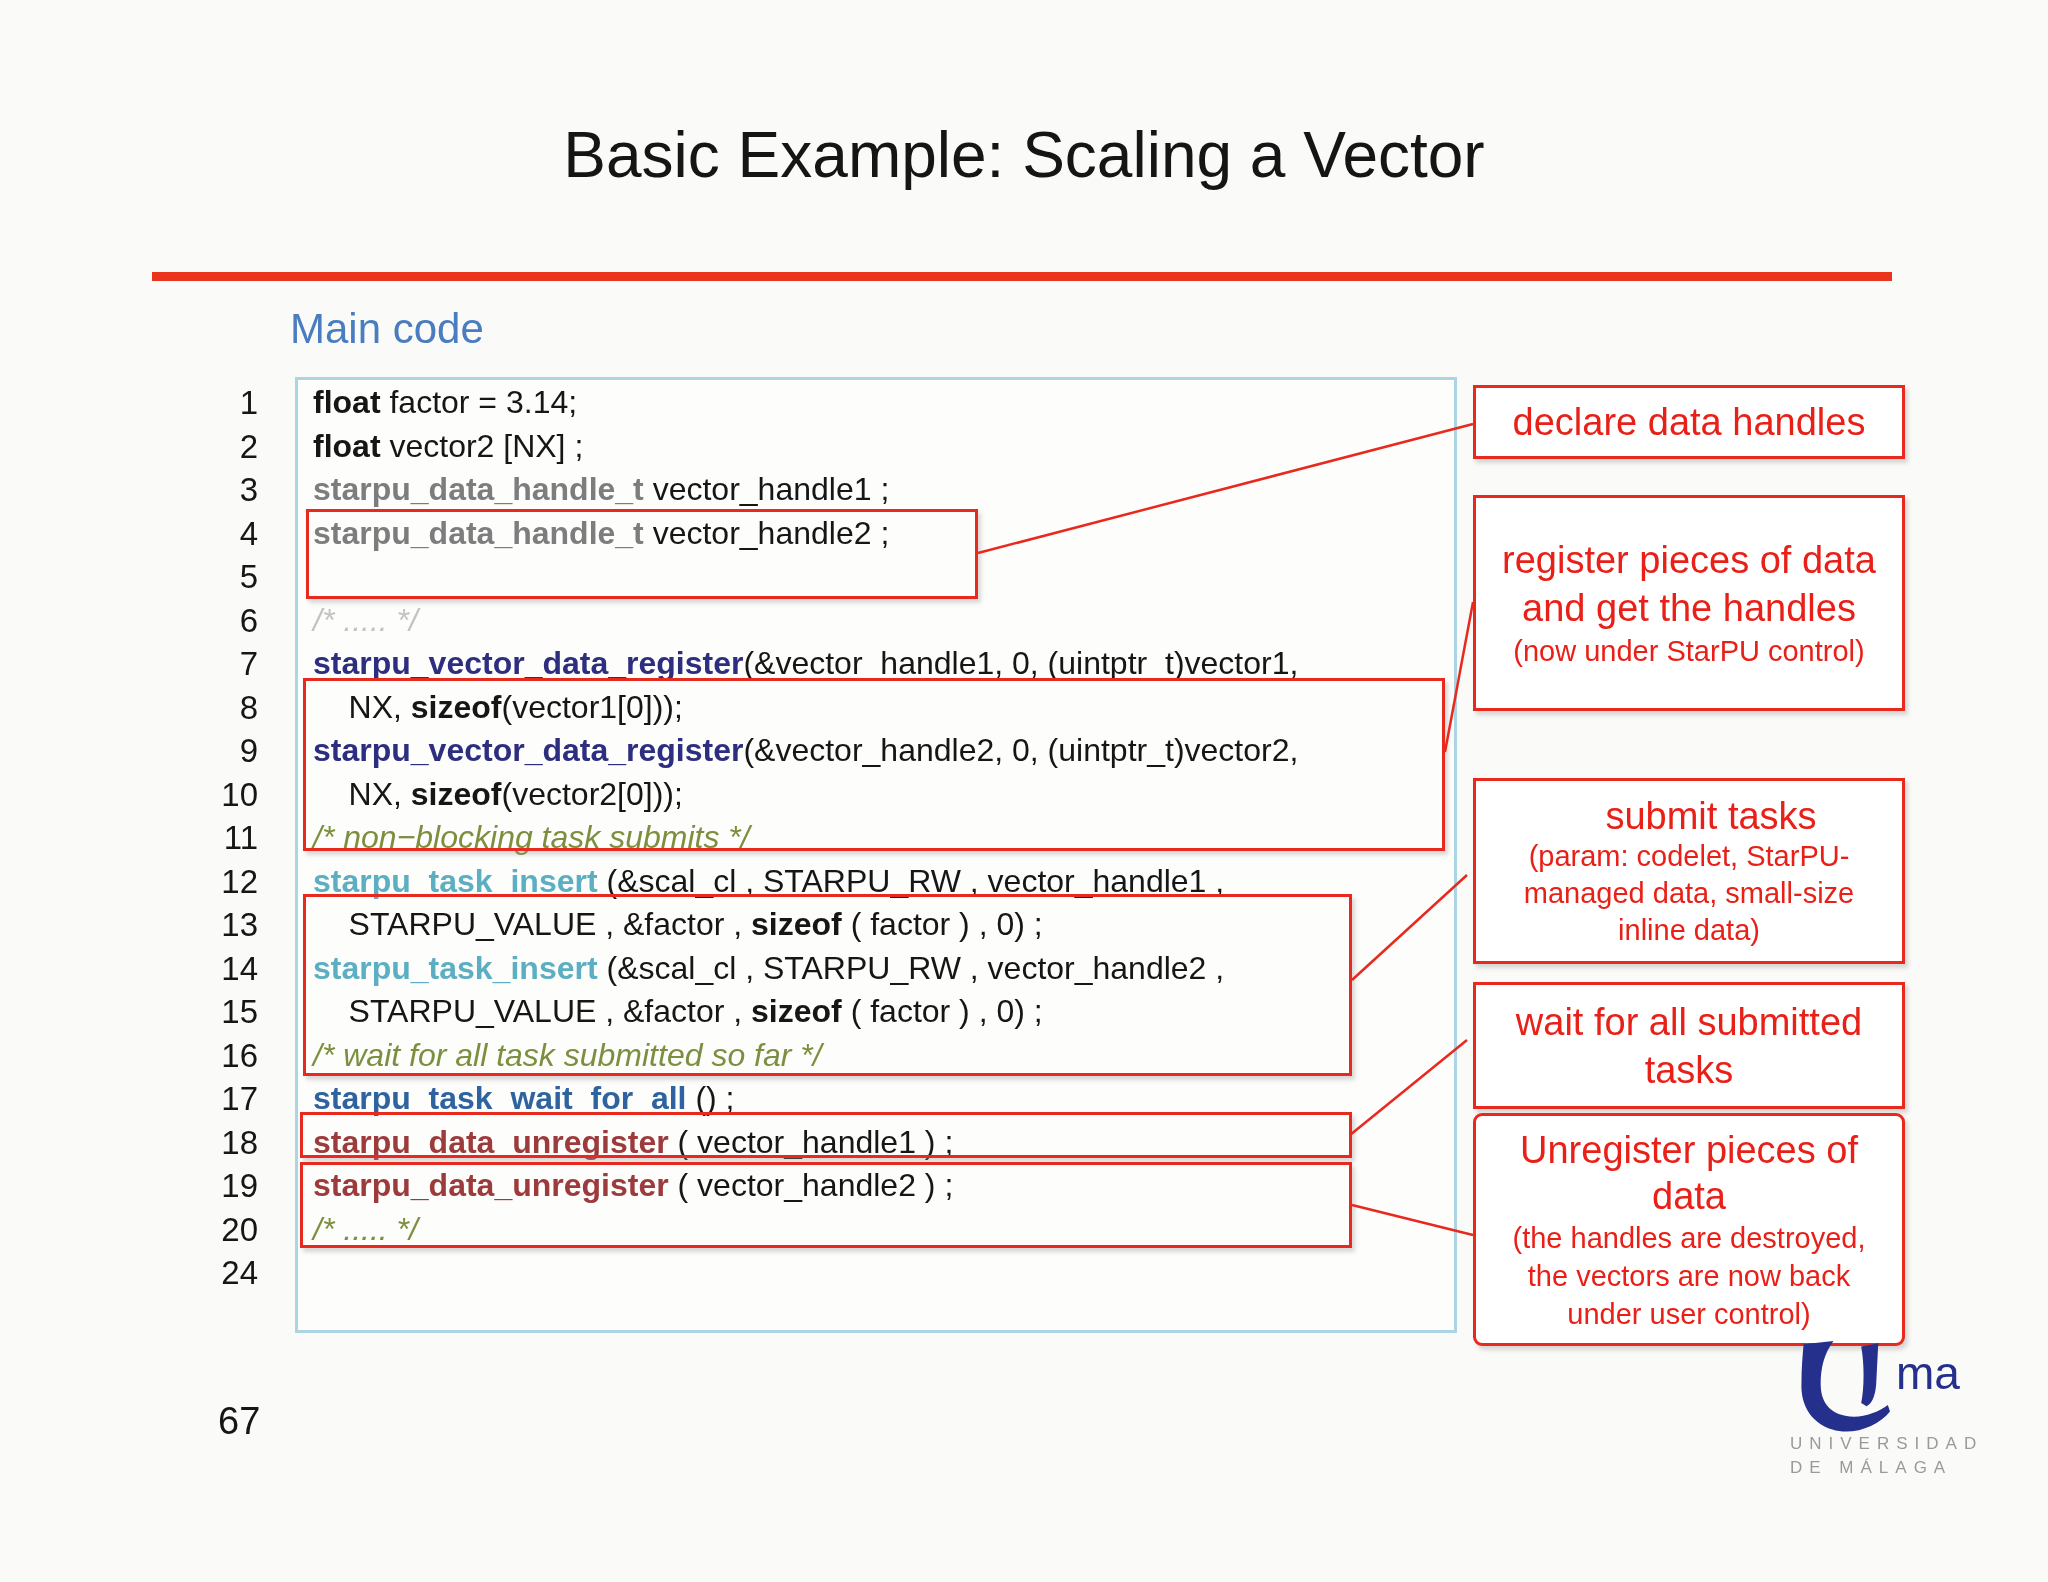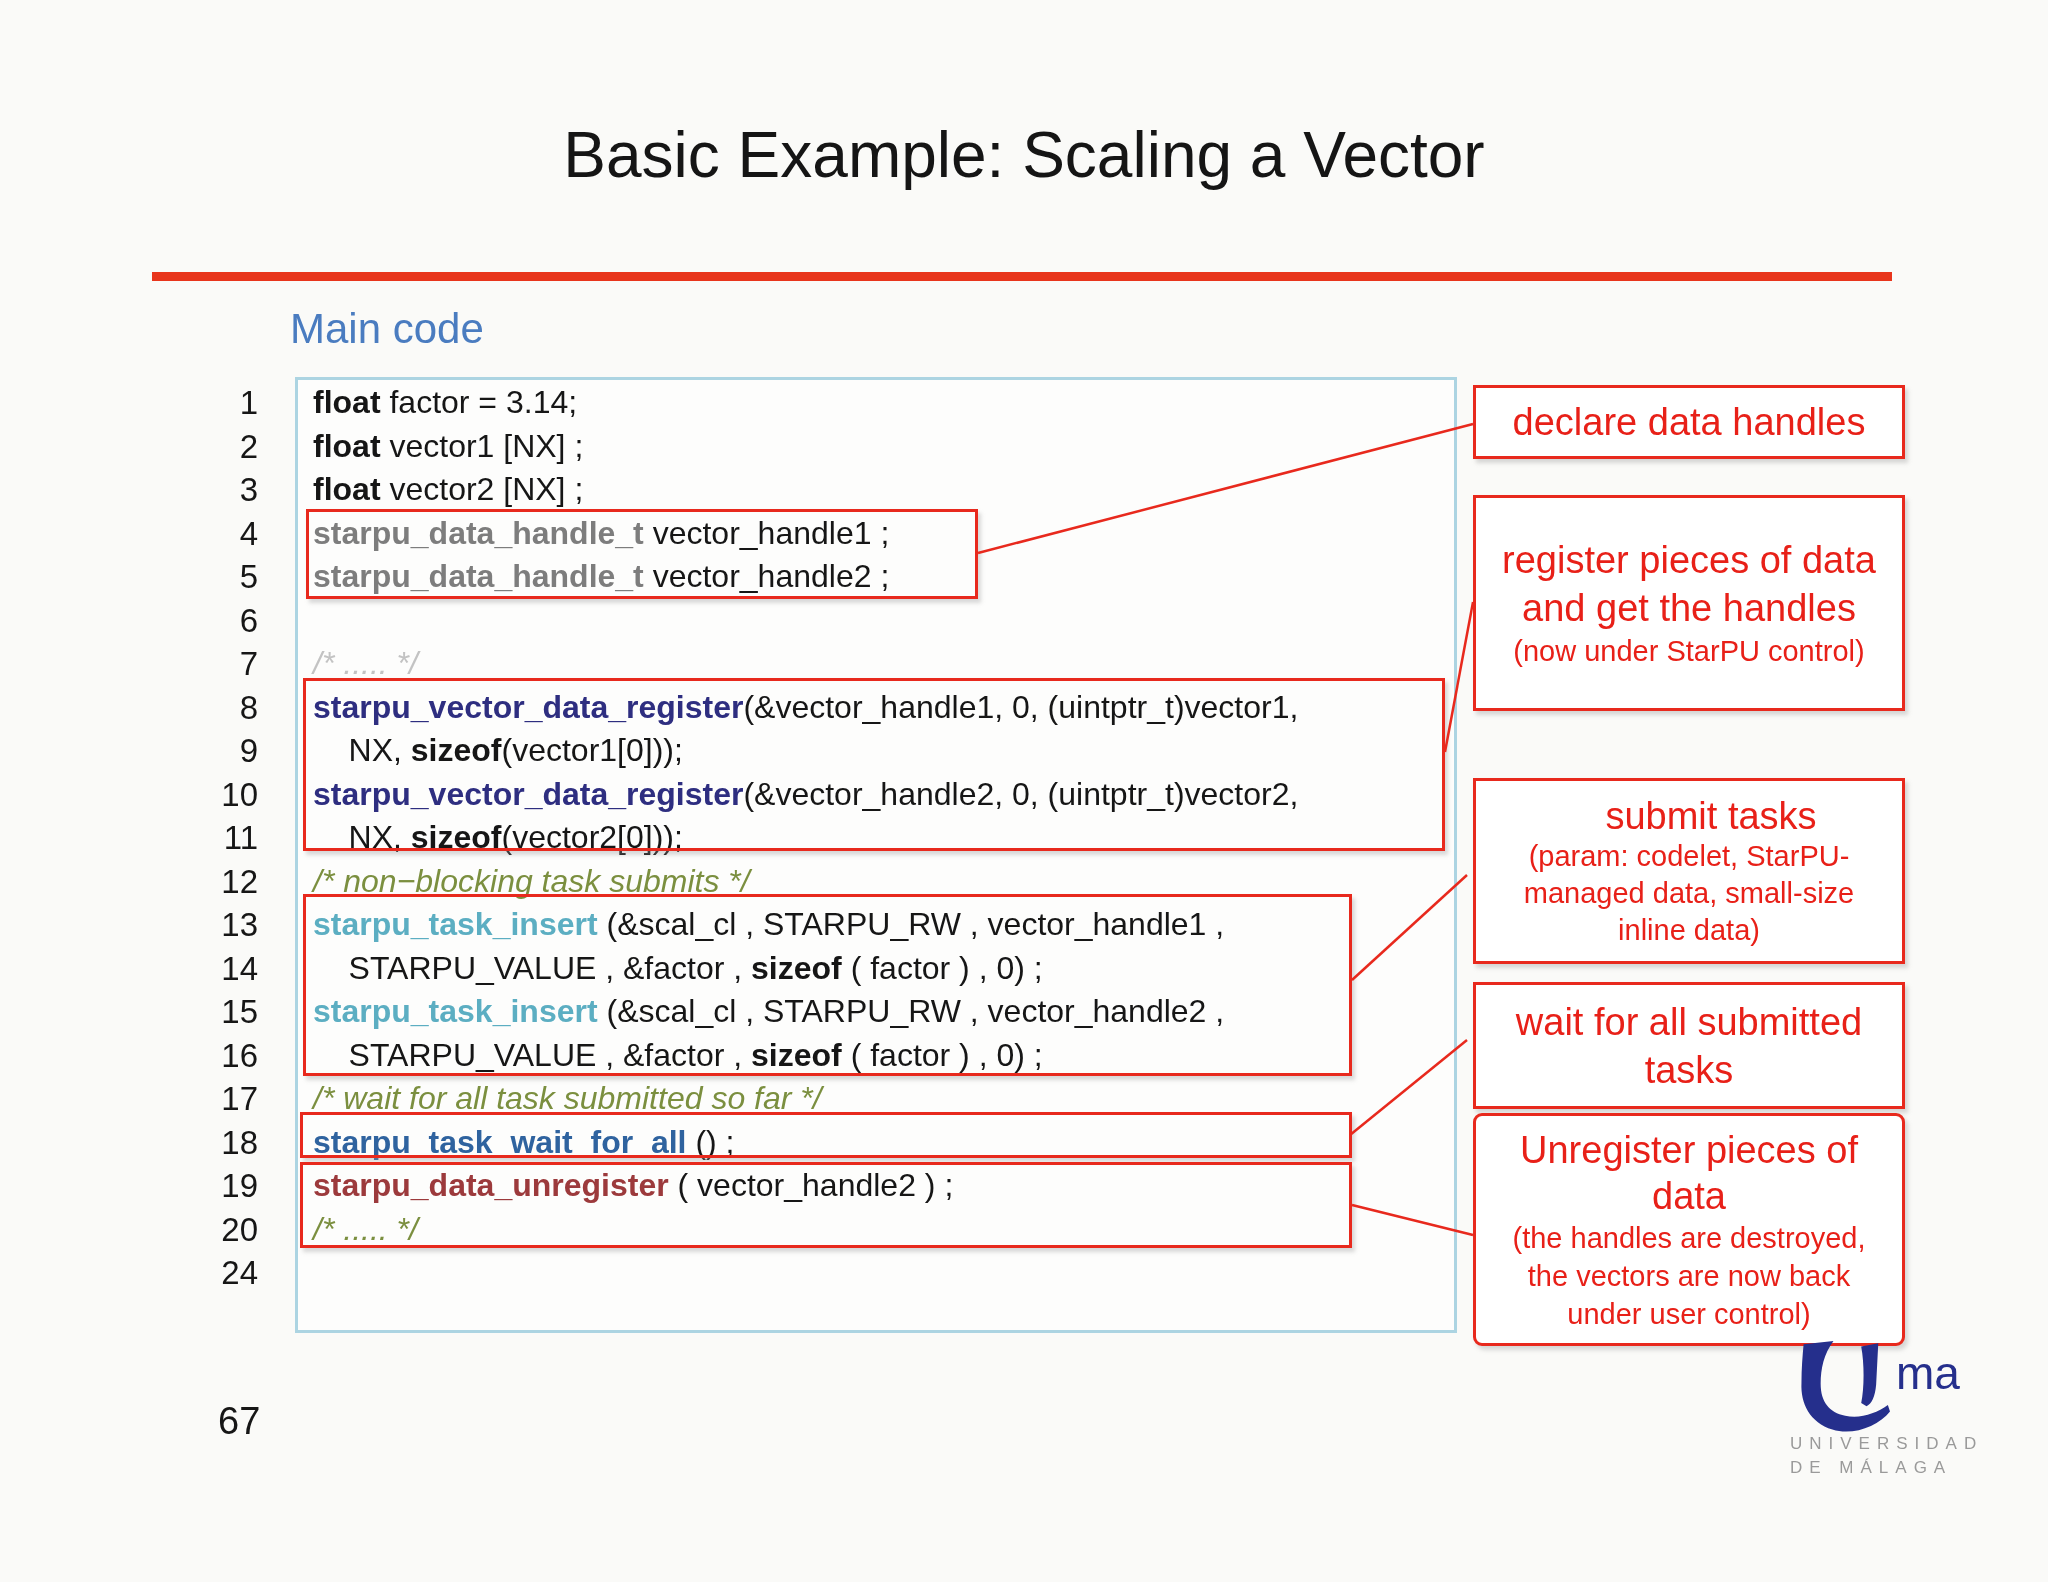--- a/index.html
+++ b/index.html
@@ -116,37 +116,37 @@
     <div>15</div>
     <div>16</div>
     <div>17</div>
     <div>18</div>
     <div>19</div>
     <div>20</div>
     <div>24</div>
   </div>
 <div class="abs code-text">
     <div class="code-line"><span class="seg-kw">float</span><span class="seg-plain"> factor = 3.14;</span></div>
-    <div class="code-line"><span class="seg-kw">float</span><span class="seg-plain"> vector1 [NX] ;</span></div>
     <div class="code-line"><span class="seg-kw">float</span><span class="seg-plain"> vector2 [NX] ;</span></div>
     <div class="code-line"><span class="seg-type">starpu_data_handle_t</span><span class="seg-plain"> vector_handle1 ;</span></div>
     <div class="code-line"><span class="seg-type">starpu_data_handle_t</span><span class="seg-plain"> vector_handle2 ;</span></div>
     <div class="code-line">&nbsp;</div>
     <div class="code-line"><span class="seg-com-gray">/* ..... */</span></div>
     <div class="code-line"><span class="seg-navy">starpu_vector_data_register</span><span class="seg-plain">(&amp;vector_handle1, 0, (uintptr_t)vector1,</span></div>
     <div class="code-line"><span class="seg-plain">    NX, </span><span class="seg-kw">sizeof</span><span class="seg-plain">(vector1[0]));</span></div>
     <div class="code-line"><span class="seg-navy">starpu_vector_data_register</span><span class="seg-plain">(&amp;vector_handle2, 0, (uintptr_t)vector2,</span></div>
     <div class="code-line"><span class="seg-plain">    NX, </span><span class="seg-kw">sizeof</span><span class="seg-plain">(vector2[0]));</span></div>
     <div class="code-line"><span class="seg-com-olive">/* non−blocking task submits */</span></div>
     <div class="code-line"><span class="seg-teal">starpu_task_insert</span><span class="seg-plain"> (&amp;scal_cl , STARPU_RW , vector_handle1 ,</span></div>
     <div class="code-line"><span class="seg-plain">    STARPU_VALUE , &amp;factor , </span><span class="seg-kw">sizeof</span><span class="seg-plain"> ( factor ) , 0) ;</span></div>
     <div class="code-line"><span class="seg-teal">starpu_task_insert</span><span class="seg-plain"> (&amp;scal_cl , STARPU_RW , vector_handle2 ,</span></div>
     <div class="code-line"><span class="seg-plain">    STARPU_VALUE , &amp;factor , </span><span class="seg-kw">sizeof</span><span class="seg-plain"> ( factor ) , 0) ;</span></div>
     <div class="code-line"><span class="seg-com-olive">/* wait for all task submitted so far */</span></div>
     <div class="code-line"><span class="seg-blue">starpu_task_wait_for_all</span><span class="seg-plain"> () ;</span></div>
+    <div class="code-line"><span class="seg-brick">starpu_data_unregister</span><span class="seg-plain"> ( vector_handle1 ) ;</span></div>
     <div class="code-line"><span class="seg-brick">starpu_data_unregister</span><span class="seg-plain"> ( vector_handle2 ) ;</span></div>
     <div class="code-line"><span class="seg-com-olive">/* ..... */</span></div>
   </div>
 
 <div class="abs hl hl-a"></div>
 <div class="abs hl hl-b"></div>
 <div class="abs hl hl-c"></div>
 <div class="abs hl hl-d"></div>
 <div class="abs hl hl-e"></div>
 

